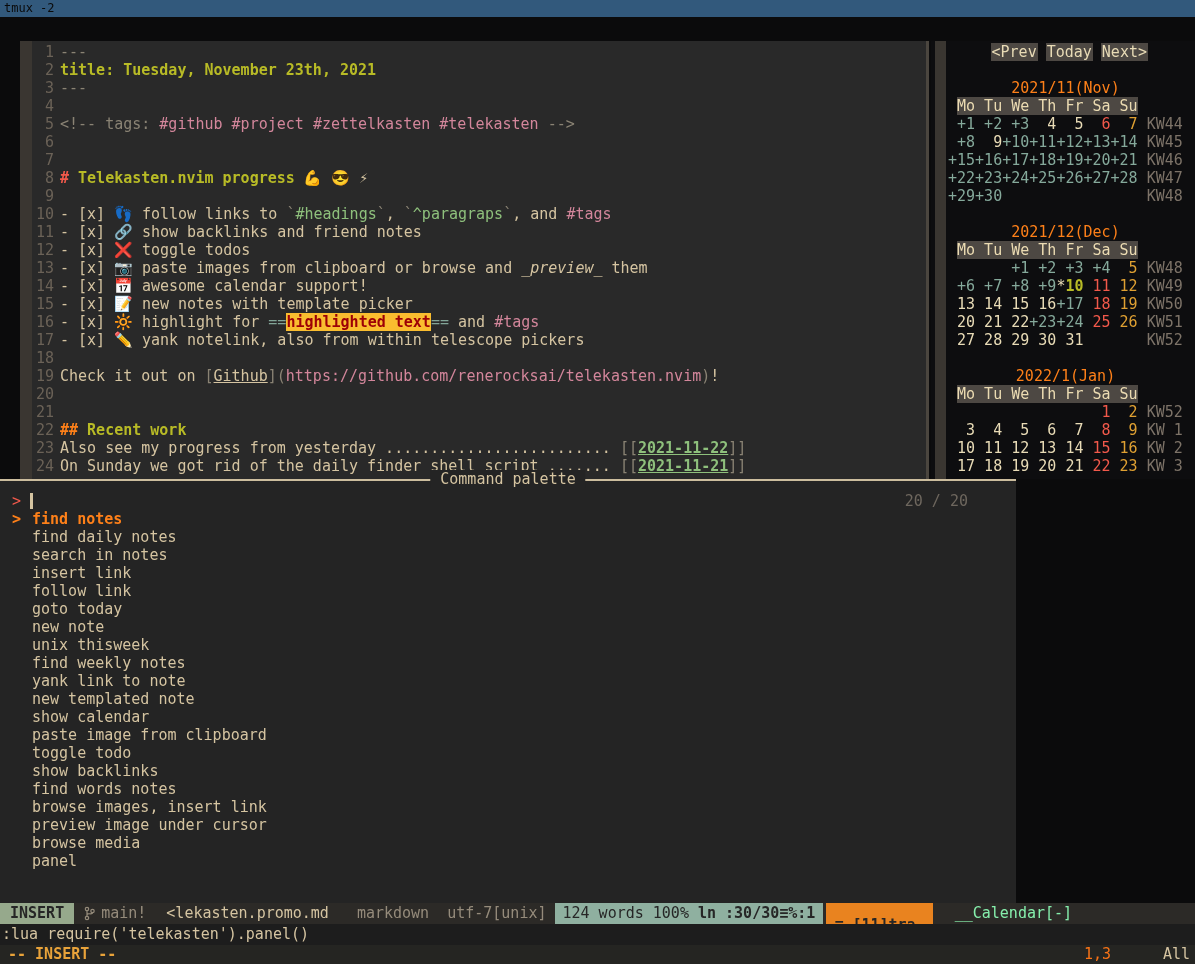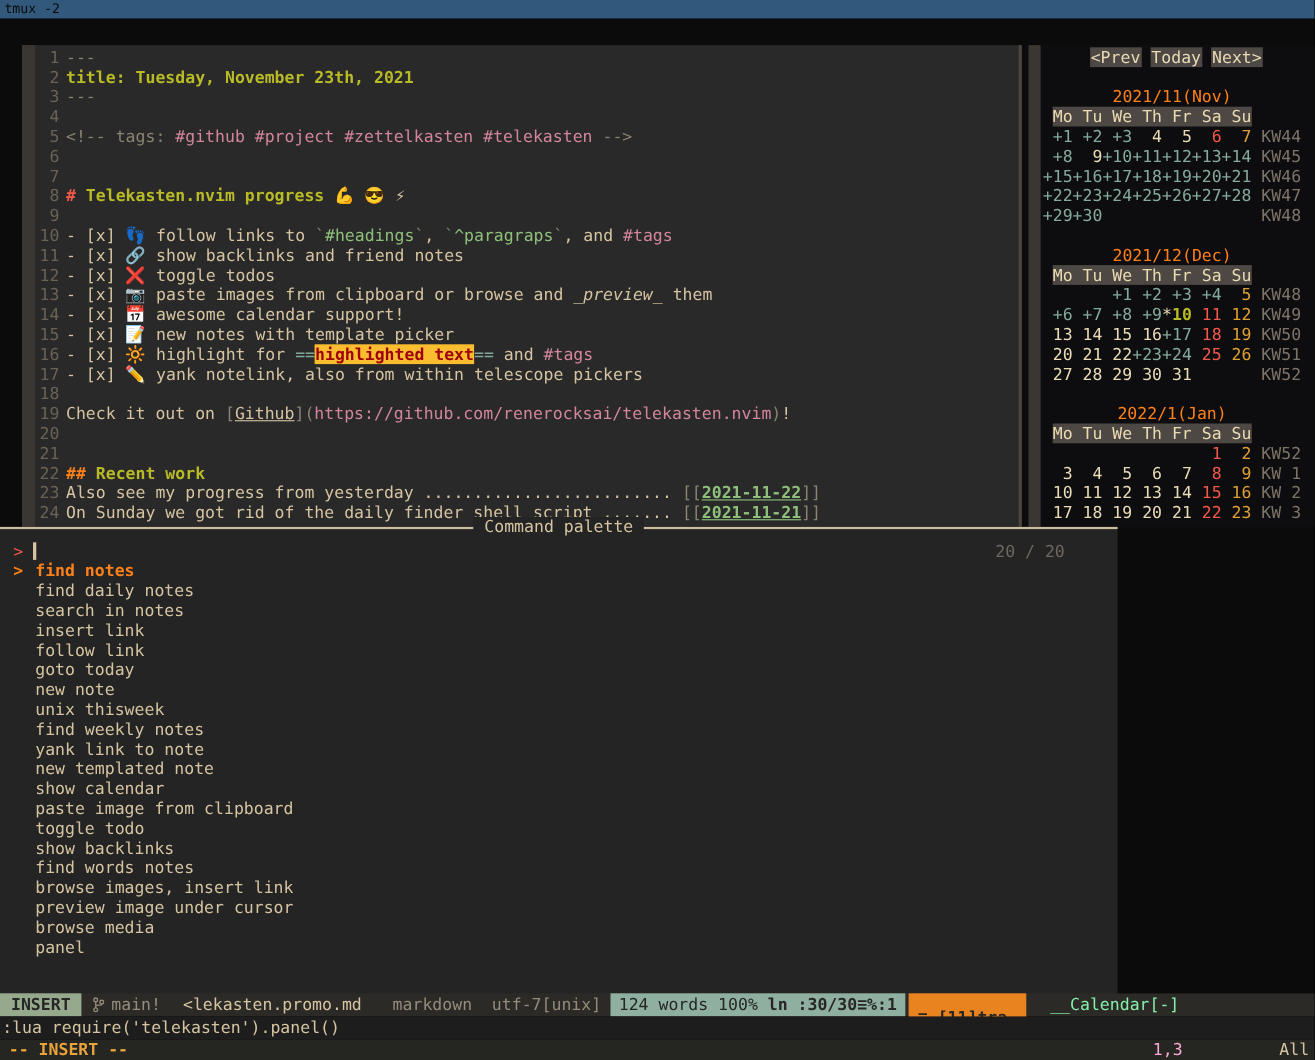--- a/index.html
+++ b/index.html
@@ -50,21 +50,21 @@
   .seg-enc{margin-left:18px;color:#958b7b;}
   .seg-words{margin-left:8px;background:#8fb0a0;color:#262626;padding:0 8px;}
   .seg-words b{font-weight:bold;}
   .seg-diag{margin-left:3px;background:#e9831f;color:#262626;padding:12px 8px;font-weight:bold;}
   .seg-cal{margin-left:22px;color:#86efac;}
   
   #cmdline{position:absolute;left:0;top:924px;width:1195px;height:21px;background:#1d1d1d;
            line-height:21px;padding-left:2px;box-sizing:border-box;color:#d5c4a1;}
   #ruler{position:absolute;left:0;top:945px;width:1195px;height:19px;background:#252522;line-height:19px;}
   #mode-msg{position:absolute;left:8px;color:#e9a33a;font-weight:bold;}
-  #ruler-pos{position:absolute;left:1048px;color:#f9a8d4;}
+  #ruler-pos{position:absolute;left:1084px;color:#f97316;}
   #ruler-scroll{position:absolute;left:1163px;color:#d5c4a1;}
 </style>
 </head>
 <body>
 
 <div id="titlebar">tmux  -2</div>
 
 <div id="term">
 
   <div id="editor-win">

